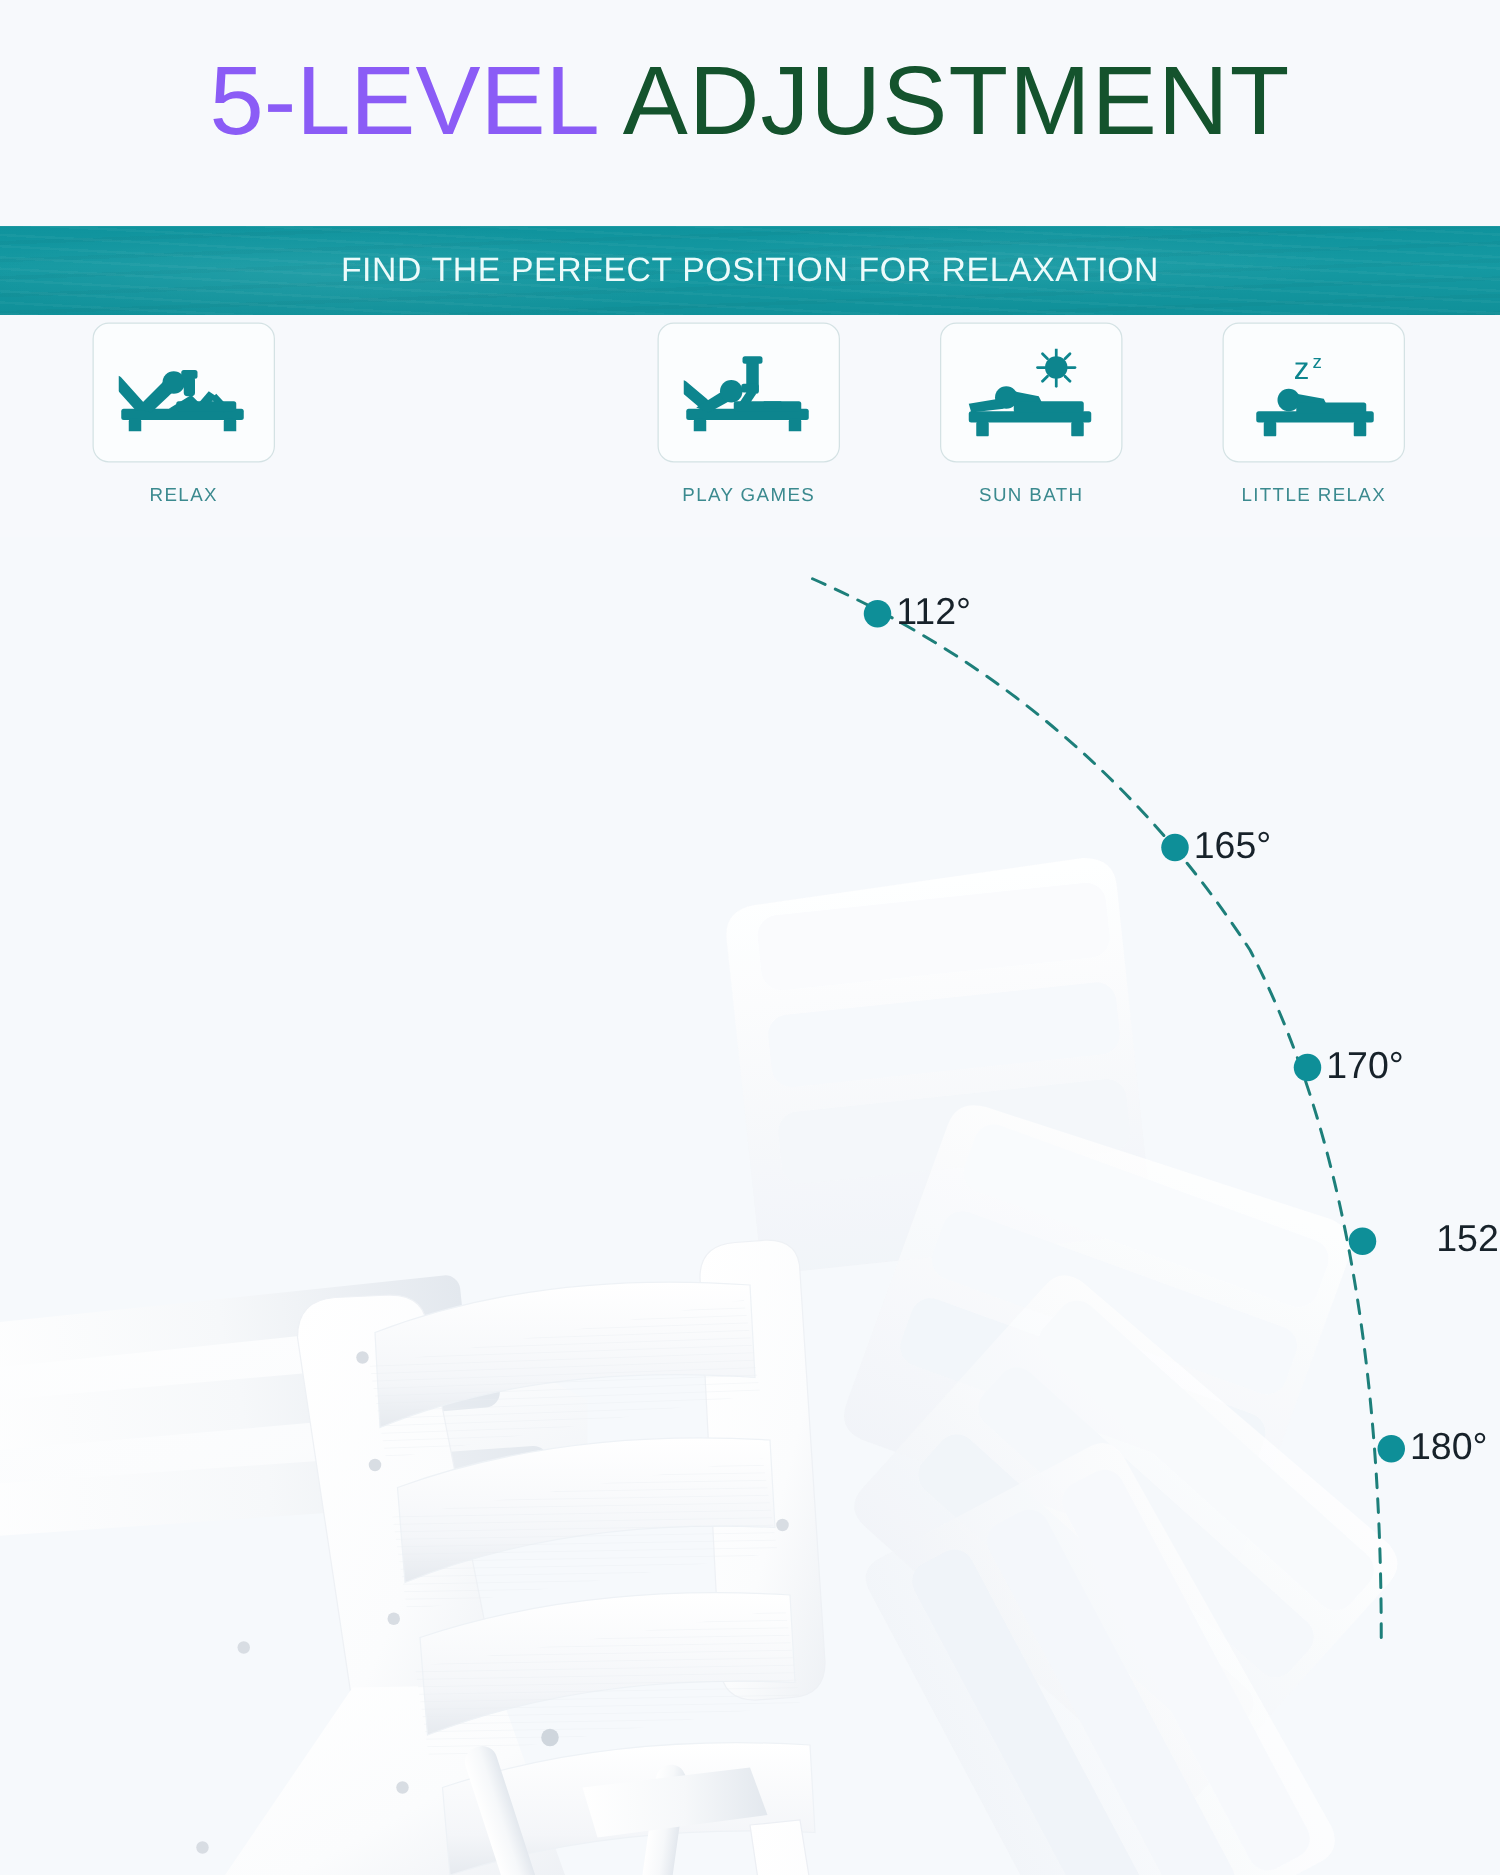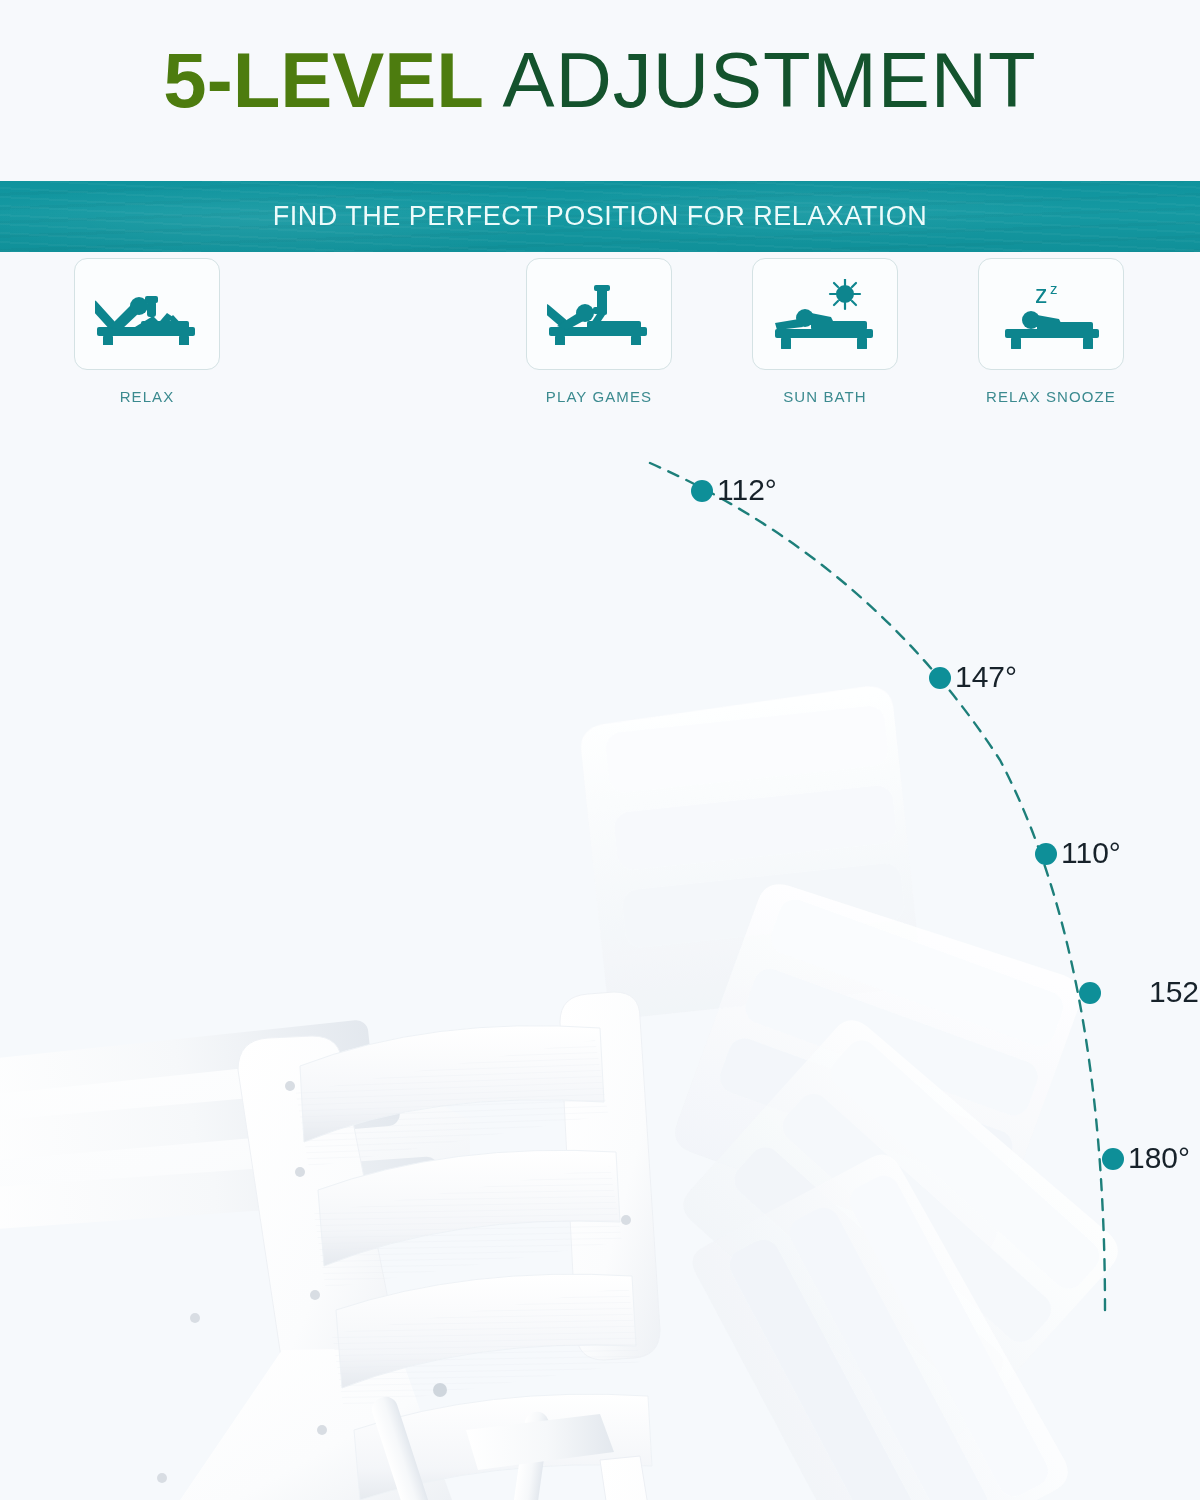--- a/index.html
+++ b/index.html
@@ -18,22 +18,22 @@
     display:flex; align-items:center; justify-content:center;
   }
   .title {
     font-size:78px;
     letter-spacing:-1px;
     white-space:nowrap;
     line-height:1;
     padding-bottom:8px;
   }
   .title .t-teal {
-    color:#4d7c0f;
-    font-weight:bold;
+    color:#8b5cf6;
+    font-weight:normal;
     letter-spacing:0px;
   }
   .title .t-dark {
     color:#14532d;
     font-weight:300;
     letter-spacing:1px;
   }
 
   
   .band {
@@ -199,21 +199,21 @@
           <text x="51" y="15" font-family="Liberation Sans, sans-serif" font-size="15" fill="#0d858e">z</text>
           <rect x="6" y="50" width="94" height="9" rx="2"></rect>
           <rect x="12" y="58" width="10" height="13" rx="2"></rect>
           <rect x="84" y="58" width="10" height="13" rx="2"></rect>
           <circle cx="32" cy="41" r="9"></circle>
           <path d="M38 36 L60 40 L64 48 L40 46 Z"></path>
           <rect x="38" y="43" width="56" height="9" rx="2"></rect>
         </g>
       </svg>
     </div>
-    <div class="icon-label">RELAX SNOOZE</div>
+    <div class="icon-label">LITTLE RELAX</div>
   </div>
 
 </div>
 
 <div class="photo">
   <svg width="1200" height="1070" viewBox="0 0 1200 1070">
     <defs>
       <linearGradient id="gWhite" x1="0" y1="0" x2="1" y2="1">
         <stop offset="0%" stop-color="#ffffff"></stop>
         <stop offset="60%" stop-color="#fbfcfd"></stop>
@@ -330,23 +330,23 @@
 
 <div class="angle-layer">
   <svg width="1200" height="1500">
     <path d="M 650 463 Q 870 560 1000 760 Q 1105 960 1105 1310" fill="none" stroke="#1d7f7a" stroke-width="2.4" stroke-dasharray="11 9" stroke-linecap="round"></path>
   </svg>
 
   <div class="angle-dot" style="left:691px; top:480px;"></div>
   <div class="angle-label" style="left:717px; top:473px;">112°</div>
 
   <div class="angle-dot" style="left:929px; top:667px;"></div>
-  <div class="angle-label" style="left:955px; top:660px;">147°</div>
+  <div class="angle-label" style="left:955px; top:660px;">165°</div>
 
   <div class="angle-dot" style="left:1035px; top:843px;"></div>
-  <div class="angle-label" style="left:1061px; top:836px;">110°</div>
+  <div class="angle-label" style="left:1061px; top:836px;">170°</div>
 
   <div class="angle-dot" style="left:1079px; top:982px;"></div>
   <div class="angle-label" style="left:1105px; top:975px;margin-left:44px;">152°</div>
 
   <div class="angle-dot" style="left:1102px; top:1148px;"></div>
   <div class="angle-label" style="left:1128px; top:1141px;">180°</div>
 </div>
 
 </body></html>

